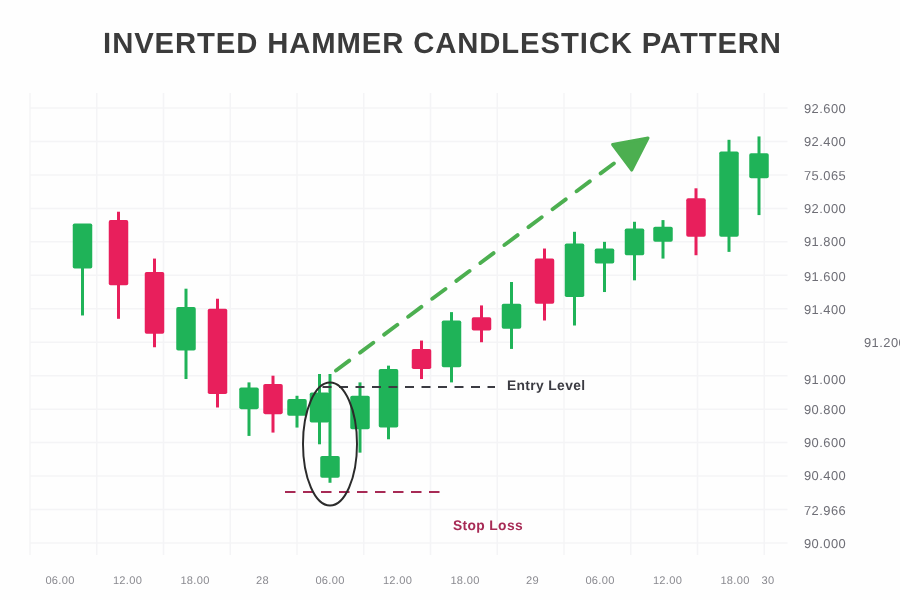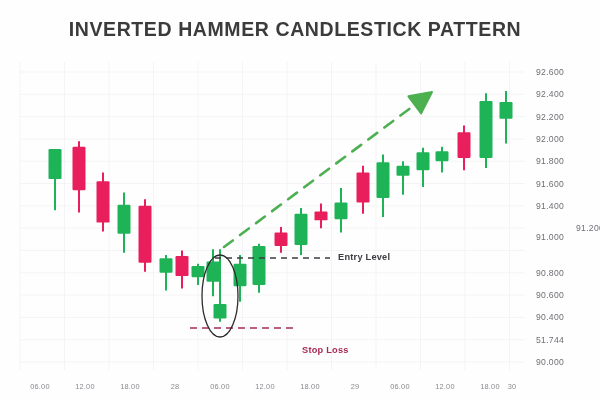--- a/index.html
+++ b/index.html
@@ -217,31 +217,31 @@
         <line x1="190" x2="293" y1="328" y2="328" stroke="#a72a55" stroke-width="1.4" stroke-dasharray="7 5"></line>
         <ellipse cx="220" cy="296" rx="18" ry="41" fill="none" stroke="#2b2b2b" stroke-width="1.3"></ellipse>
         <line x1="224" y1="247" x2="424" y2="98" stroke="#4caf50" stroke-width="2.6" stroke-dasharray="11 9" stroke-linecap="round"></line>
         <path d="M 421.1391744709022 113.41786231874607 L 432.0192049348432 92.02569232354183 L 408.40821807061496 96.32933023782361 Z" fill="#4caf50" stroke="#4caf50" stroke-width="2" stroke-linejoin="round"></path>
       </svg>
   </div>
 
   <div id="ylabels">
       <div class="ytick-label" style="left: 536px; top: 67px;">92.600</div>
       <div class="ytick-label" style="left: 536px; top: 89.3077px;">92.400</div>
-      <div class="ytick-label" style="left: 536px; top: 111.615px;">92.200</div>
+      <div class="ytick-label" style="left: 536px; top: 111.615px;">75.065</div>
       <div class="ytick-label" style="left: 536px; top: 133.923px;">92.000</div>
       <div class="ytick-label" style="left: 536px; top: 156.231px; text-align: right;">91.800</div>
       <div class="ytick-label" style="left: 536px; top: 178.538px;">91.600</div>
       <div class="ytick-label" style="left: 536px; top: 200.846px;">91.400</div>
       <div class="ytick-label" style="left: 536px; top: 223.154px; margin-left: 40px;">91.200</div>
-      <div class="ytick-label" style="left: 536px; top: 232px;">91.000</div>
+      <div class="ytick-label" style="left: 536px; top: 248px;">91.000</div>
       <div class="ytick-label" style="left: 536px; top: 267.769px;">90.800</div>
       <div class="ytick-label" style="left: 536px; top: 290.077px;">90.600</div>
       <div class="ytick-label" style="left: 536px; top: 312.385px;">90.400</div>
-      <div class="ytick-label" style="left: 536px; top: 334.692px;">51.744</div>
+      <div class="ytick-label" style="left: 536px; top: 334.692px;">72.966</div>
       <div class="ytick-label" style="left: 536px; top: 357px;">90.000</div>
     </div>
   <div id="xlabels">
       <div class="xtick-label" style="left: 40px; top: 382px;">06.00</div>
       <div class="xtick-label" style="left: 85px; top: 382px;">12.00</div>
       <div class="xtick-label" style="left: 130px; top: 382px;">18.00</div>
       <div class="xtick-label" style="left: 175px; top: 382px;">28</div>
       <div class="xtick-label" style="left: 220px; top: 382px;">06.00</div>
       <div class="xtick-label" style="left: 265px; top: 382px;">12.00</div>
       <div class="xtick-label" style="left: 310px; top: 382px;">18.00</div>

